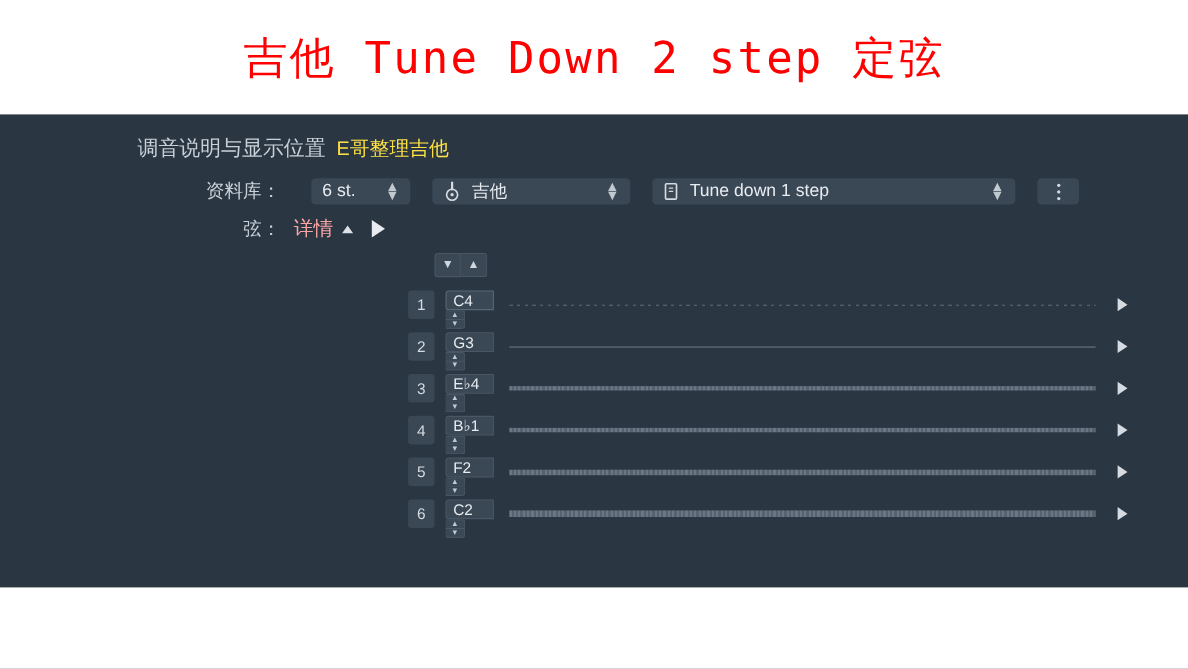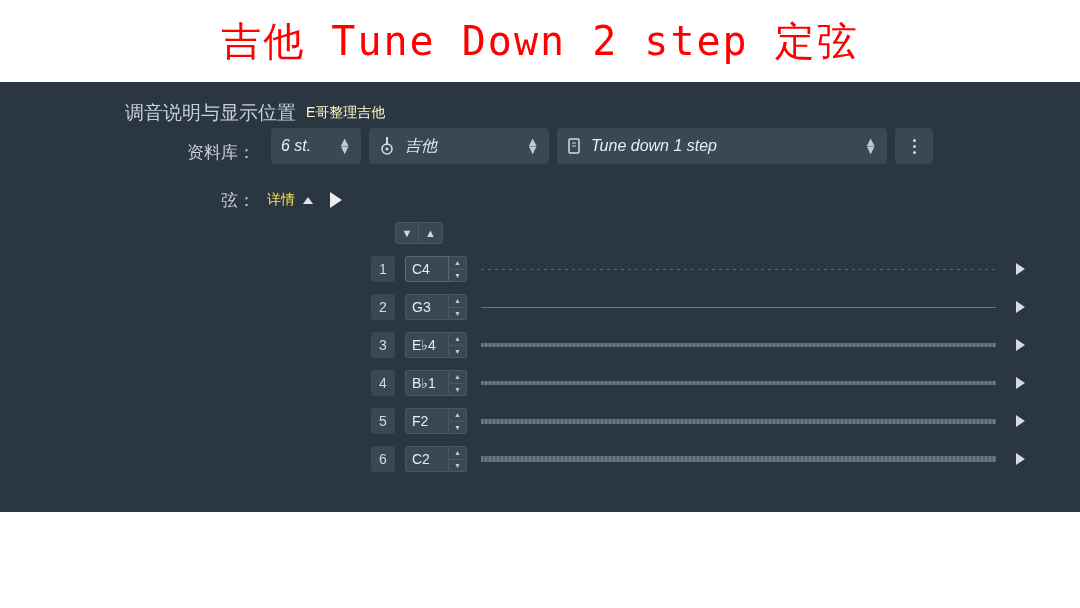--- a/index.html
+++ b/index.html
@@ -9,21 +9,21 @@
       font-family: "Microsoft YaHei", "PingFang SC", Arial, sans-serif;
     }
     body {
       width: 1080px;
       height: 608px;
       background: #ffffff;
       overflow: hidden;
     }
     .title-area {
       width: 100%;
-      height: 82px;
+      height: 104px;
       background: #ffffff;
       display: flex;
       align-items: center;
       justify-content: center;
     }
     .big-title {
       color: #ff0000;
       font-size: 40px;
       font-weight: 400;
       letter-spacing: 2px;
@@ -37,55 +37,54 @@
     }
     .panel-inner {
       margin-left: 125px;
       margin-right: 30px;
     }
     .header-row {
       display: flex;
       align-items: center;
       color: #d5dbe0;
       font-size: 18px;
-      margin-bottom: 2px;
+      margin-bottom: 14px;
     }
     .header-label {
       color: #c8d0d8;
       font-size: 19px;
     }
     .header-sub {
-      color: #fef9c3;
-      font-size: 14px;
+      color: #fde047;
+      font-size: 18px;
       margin-left: 10px;
     }
     .library-row {
       display: flex;
-      align-items: flex-end;
-      margin-bottom: 22px;
-      gap: 8px;
+      align-items: flex-start;
+      margin-bottom: 8px;
+      gap: 20px;
     }
     .lib-label {
       color: #c8d0d8;
       font-size: 17px;
       width: 130px;
       text-align: right;
       margin-right: 8px;
     }
     .pill {
       background: #3a4755;
       border-radius: 4px;
-      height: 36px;
+      height: 24px;
       display: flex;
       align-items: center;
       color: #e8ecf0;
       font-size: 16px;
       padding: 0 10px;
       cursor: pointer;
-      font-style: italic;
     }
     .pill-large {
       justify-content: space-between;
     }
     .pill .left {
       display: flex;
       align-items: center;
       gap: 10px;
     }
     .pill-strings {
@@ -142,22 +141,22 @@
     }
     .strings-right {
       display: flex;
       align-items: center;
       gap: 8px;
       margin-right: 20px;
     }
     .detail-btn {
       background: transparent;
       border: none;
-      color: #fde047;
-      font-size: 14px;
+      color: #fca5a5;
+      font-size: 18px;
       display: flex;
       align-items: center;
       gap: 8px;
       cursor: pointer;
     }
     .tri-up {
       width: 0;
       height: 0;
       border-left: 5px solid transparent;
       border-right: 5px solid transparent;
@@ -224,20 +223,21 @@
       font-size: 14px;
       margin-right: 2px;
     }
     .spacer-left {
       width: 96px;
     }
     .note-box {
       display: flex;
       align-items: flex-start;
       height: 26px;
+      flex-direction: column;
     }
     .note-val {
       background: #3a4755;
       width: 44px;
       height: 26px;
       display: flex;
       align-items: center;
       padding-left: 6px;
       color: #e8ecf0;
       font-size: 14px;

